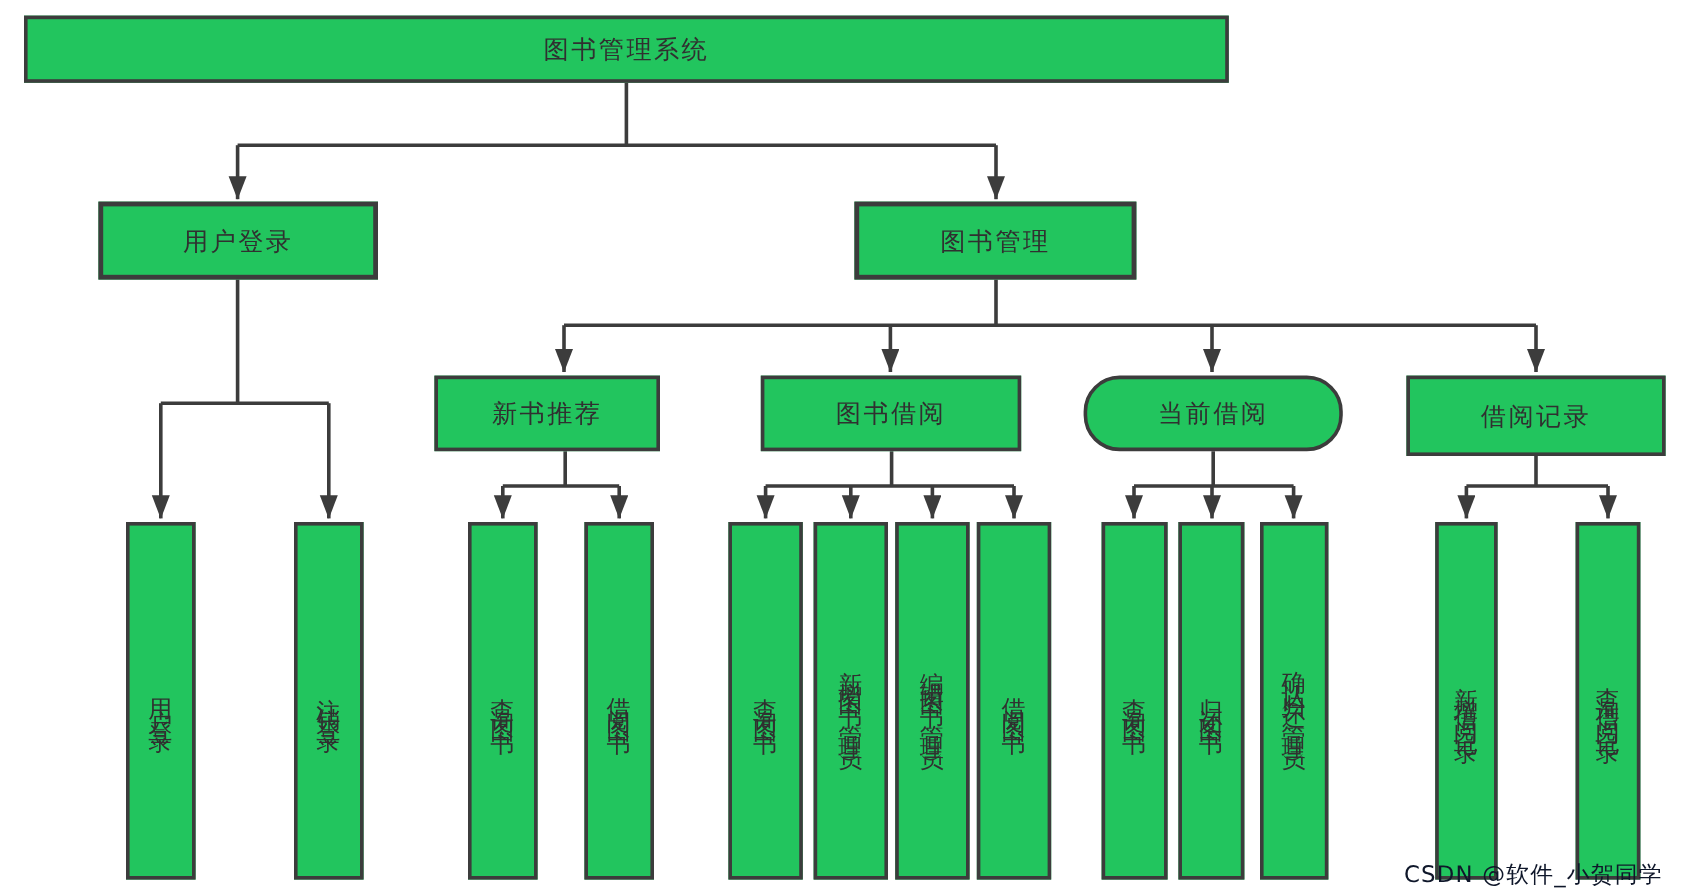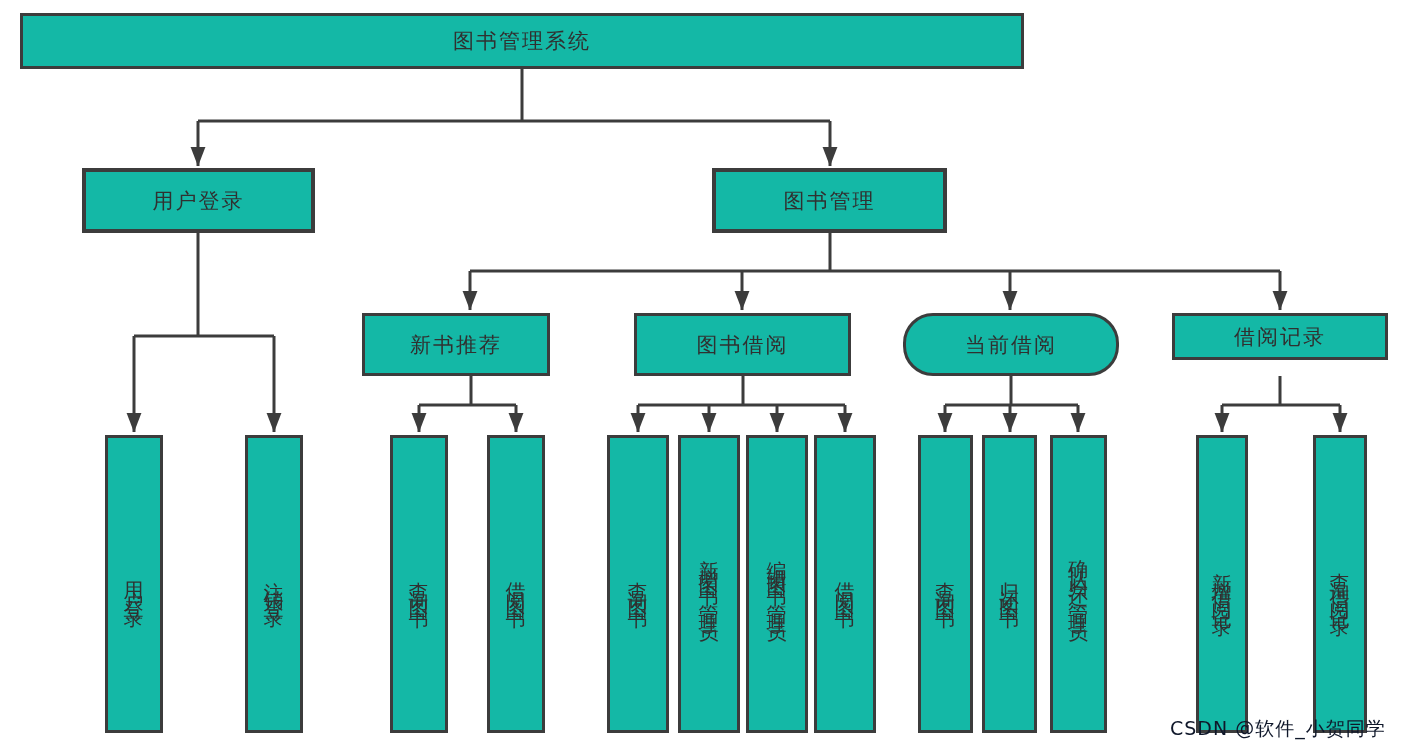--- a/index.html
+++ b/index.html
@@ -2,21 +2,21 @@
 <html><head>
 <meta charset="utf-8">
 <style>
   html, body { margin:0; padding:0; background:#ffffff; }
   .canvas {
     position:relative; width:1405px; height:747px; background:#ffffff;
     font-family:"DejaVu Sans", sans-serif; overflow:hidden;
   }
   .connectors { position:absolute; left:0; top:0; }
   .node {
-    position:absolute; box-sizing:border-box; background:#14b8a6;
+    position:absolute; box-sizing:border-box; background:#22c55e;
     border:3px solid #3c3c3c; display:flex; align-items:center; justify-content:center;
     color:#303030; z-index:1;
   }
   .lvl2 { border-width:4px; }
   .h-node .lbl { font-size:21px; letter-spacing:2px; white-space:nowrap; }
   .v-node .lbl {
     writing-mode:vertical-rl; text-orientation:mixed;
     font-size:20px; letter-spacing:9px; line-height:1; white-space:nowrap;
   }
   .watermark {
@@ -85,21 +85,21 @@
 
   <div class="node h-node" style="left:362px; top:313px; width:188px; height:63px;">
     <span class="lbl">新书推荐</span>
   </div>
   <div class="node h-node" style="left:634px; top:313px; width:217px; height:63px;">
     <span class="lbl">图书借阅</span>
   </div>
   <div class="node h-node" style="left:903px; top:313px; width:216px; height:63px;border-radius:30px;">
     <span class="lbl">当前借阅</span>
   </div>
-  <div class="node h-node" style="left:1172px; top:313px; width:216px; height:47px;">
+  <div class="node h-node" style="left:1172px; top:313px; width:216px; height:67px;">
     <span class="lbl">借阅记录</span>
   </div>
 
   <div class="node v-node" style="left:105px; top:435px; width:58px; height:298px;">
     <span class="lbl">用户登录</span>
   </div>
   <div class="node v-node" style="left:245px; top:435px; width:58px; height:298px;">
     <span class="lbl">注销登录</span>
   </div>
 

